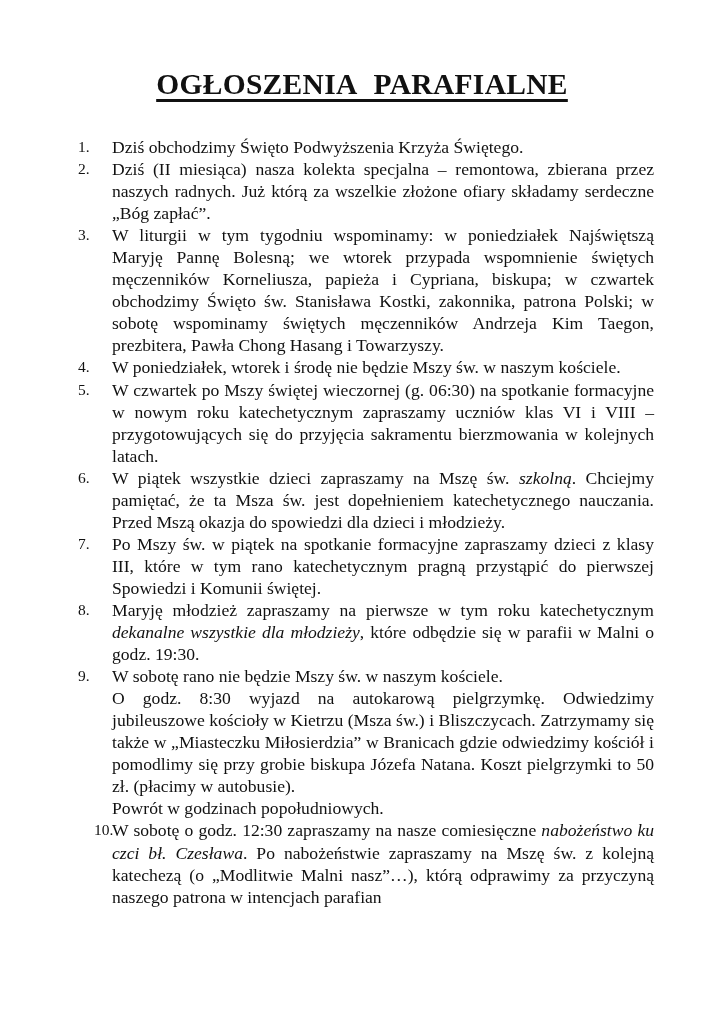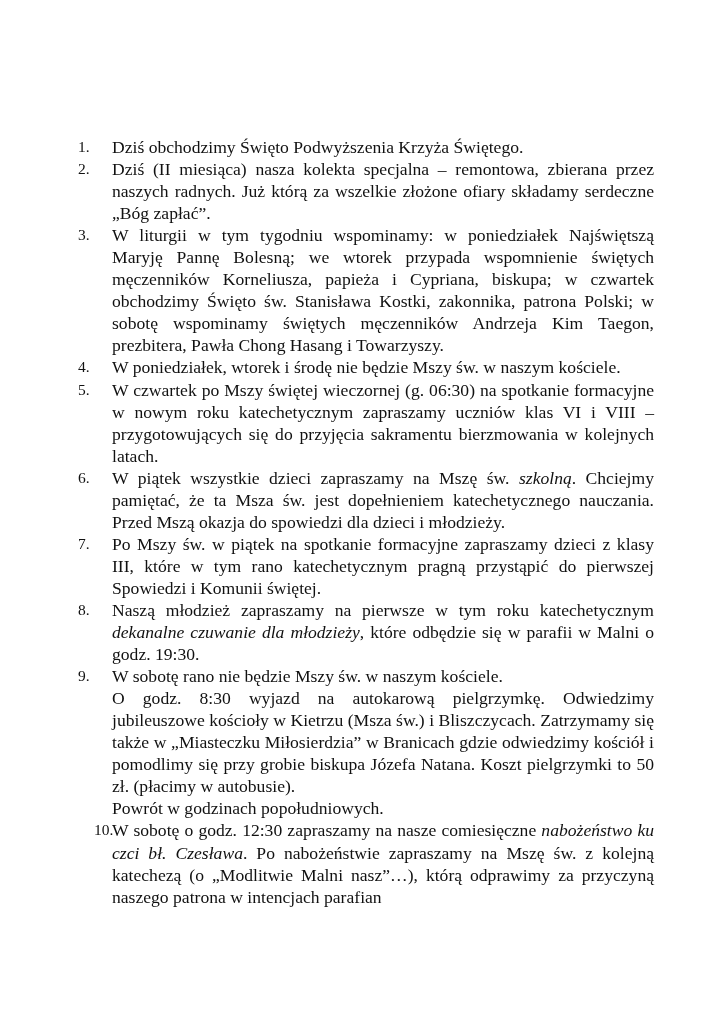--- a/index.html
+++ b/index.html
@@ -30,20 +30,21 @@
   }
   ol.items li.wide .num { left: 24px; }
   .para { display: block; text-align: justify; }
   .i { }
   .bi { font-style: italic; font-weight: normal; }
 </style>
 </head>
 <body>
 
 <div class="page">
+  <h1 class="title">OGŁOSZENIA   PARAFIALNE</h1>
 
   <ol class="items">
     <li>
       <span class="num">1.</span>
       <span class="body"><span class="para"><span>Dziś obchodzimy </span><span class="i">Święto Podwyższenia Krzyża Świętego</span><span>.</span></span></span>
     </li>
     <li>
       <span class="num">2.</span>
       <span class="body"><span class="para"><span>Dziś (II miesiąca) nasza kolekta specjalna – remontowa, zbierana przez naszych radnych. Już którą za wszelkie złożone ofiary składamy serdeczne „</span><span class="i">Bóg zapłać</span><span>”.</span></span></span>
     </li>
@@ -62,21 +63,21 @@
     <li>
       <span class="num">6.</span>
       <span class="body"><span class="para"><span>W piątek wszystkie dzieci zapraszamy na Mszę św. </span><span class="bi">szkolną</span><span>. Chciejmy pamiętać, że ta Msza św. jest dopełnieniem katechetycznego nauczania.  Przed Mszą okazja do spowiedzi dla dzieci i młodzieży.</span></span></span>
     </li>
     <li>
       <span class="num">7.</span>
       <span class="body"><span class="para"><span>Po Mszy św. w piątek na spotkanie formacyjne zapraszamy dzieci z klasy III, które w tym rano katechetycznym pragną przystąpić do pierwszej Spowiedzi i Komunii świętej.</span></span></span>
     </li>
     <li>
       <span class="num">8.</span>
-      <span class="body"><span class="para"><span>Naszą młodzież zapraszamy na pierwsze w tym roku katechetycznym </span><span class="bi">dekanalne czuwanie dla młodzieży</span><span>, które odbędzie się w parafii w Malni o godz. 19:30.</span></span></span>
+      <span class="body"><span class="para"><span>Maryję młodzież zapraszamy na pierwsze w tym roku katechetycznym </span><span class="bi">dekanalne wszystkie dla młodzieży</span><span>, które odbędzie się w parafii w Malni o godz. 19:30.</span></span></span>
     </li>
     <li>
       <span class="num">9.</span>
       <span class="body"><span class="para"><span>W sobotę rano nie będzie Mszy św. w naszym kościele.</span></span><span class="para"><span>O godz. 8:30 wyjazd na autokarową pielgrzymkę. Odwiedzimy jubileuszowe kościoły w Kietrzu (Msza św.) i Bliszczycach. Zatrzymamy się także w „</span><span class="i">Miasteczku Miłosierdzia”</span><span> w Branicach gdzie odwiedzimy kościół i pomodlimy się przy grobie biskupa Józefa Natana. Koszt pielgrzymki to 50 zł. (płacimy w autobusie).</span></span><span class="para"><span>Powrót w godzinach popołudniowych.</span></span></span>
     </li>
     <li class="wide">
       <span class="num">10.</span>
       <span class="body"><span class="para"><span>W sobotę o godz. 12:30 zapraszamy na nasze comiesięczne </span><span class="bi">nabożeństwo ku czci bł. Czesława</span><span>. Po nabożeństwie zapraszamy na Mszę św. z kolejną katechezą (o „</span><span class="i">Modlitwie Malni nasz</span><span>”…), którą odprawimy za przyczyną naszego patrona w intencjach parafian</span></span></span>
     </li>
   </ol>

